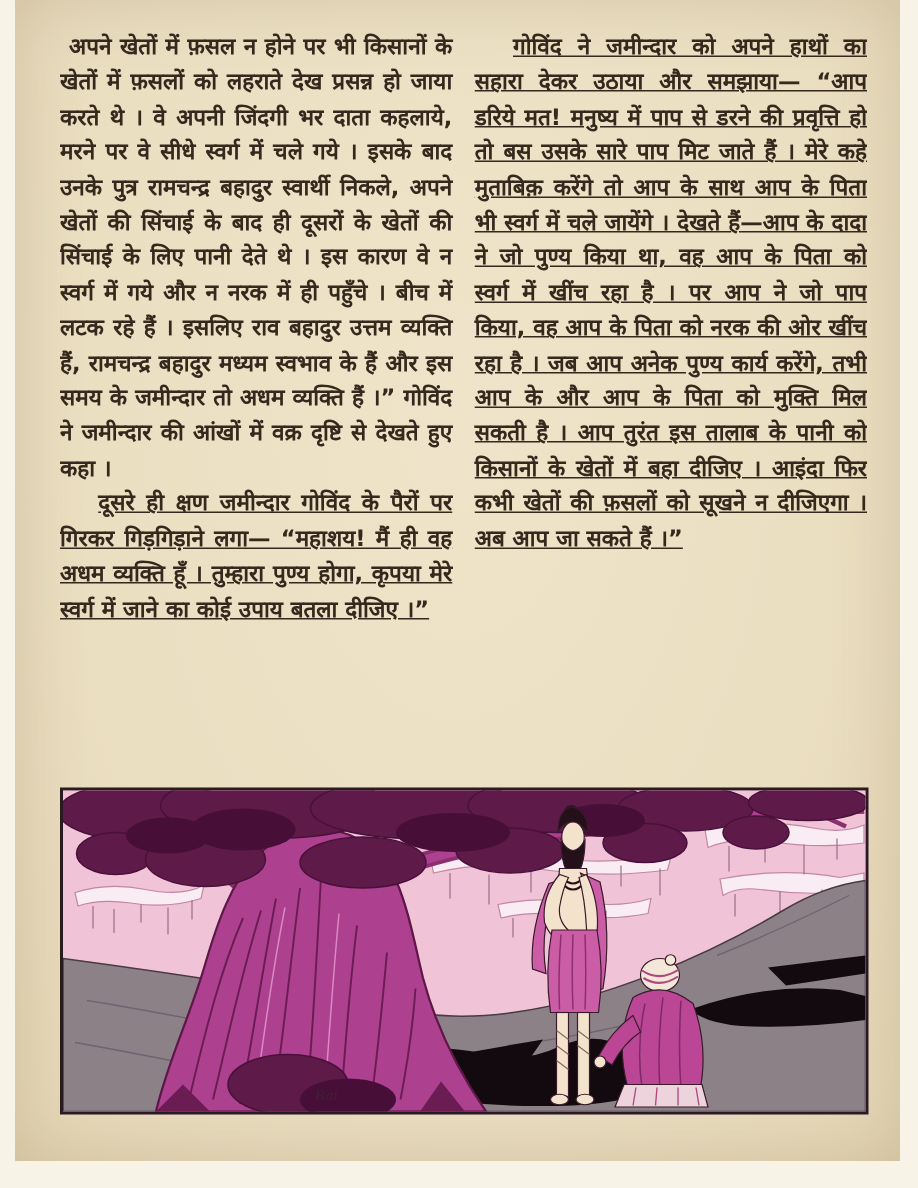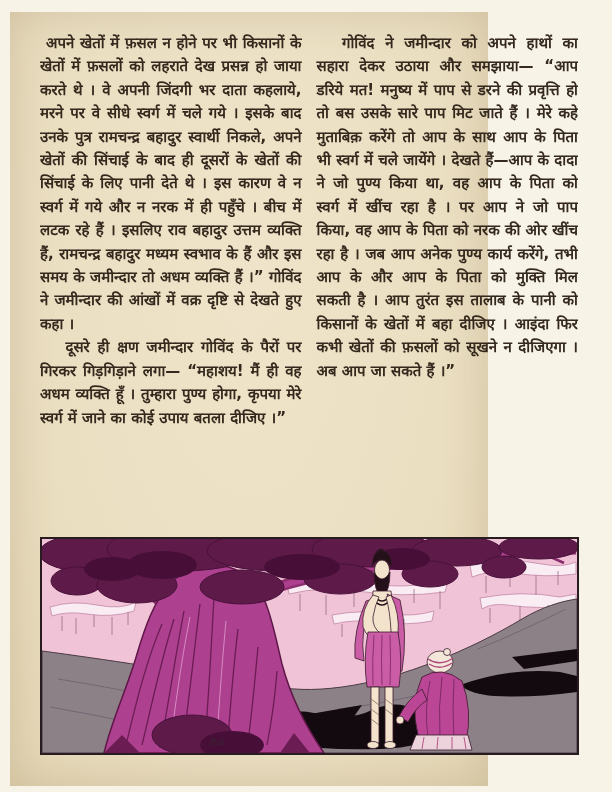--- a/index.html
+++ b/index.html
@@ -3,36 +3,36 @@
 <meta charset="utf-8">
 <style>
   html,body{margin:0;padding:0;}
   body{
     width:612px;height:792px;position:relative;
     background:#f7f3e7;
     font-family:"DejaVu Sans","Liberation Sans",sans-serif;
     overflow:hidden;
   }
   .page{
-    position:absolute;left:10px;top:12px;width:478px;height:774px;
+    position:absolute;left:10px;top:0;width:590px;height:774px;
     background:radial-gradient(ellipse at 50% 35%, #efe4c9 0%, #ebdfc2 60%, #e4d6b4 100%);
     box-shadow:inset 0 0 46px rgba(115,90,55,.20);
   }
   .columns{
     position:absolute;left:30px;top:20px;width:538px;height:500px;
     display:flex;gap:15px;overflow:hidden;
   }
   .col{
     flex:1 1 0;min-width:0;
     font-size:15px;line-height:23.4px;font-weight:600;
     color:#35291e;text-align:justify;
     text-rendering:optimizeLegibility;
   }
   .col p{margin:0;}
-  .indent{text-indent:1.7em;}
+  .indent{text-indent:1.7em;text-decoration:underline;}
   .indent-sm{text-indent:6px;}
   .illus{
     position:absolute;left:30px;top:525px;width:535px;height:214px;
     border:2px solid #281c21;background:#f1c3d7;box-sizing:content-box;
   }
   .illus svg{display:block;width:535px;height:214px;}
 </style>
 </head>
 <body>
 

